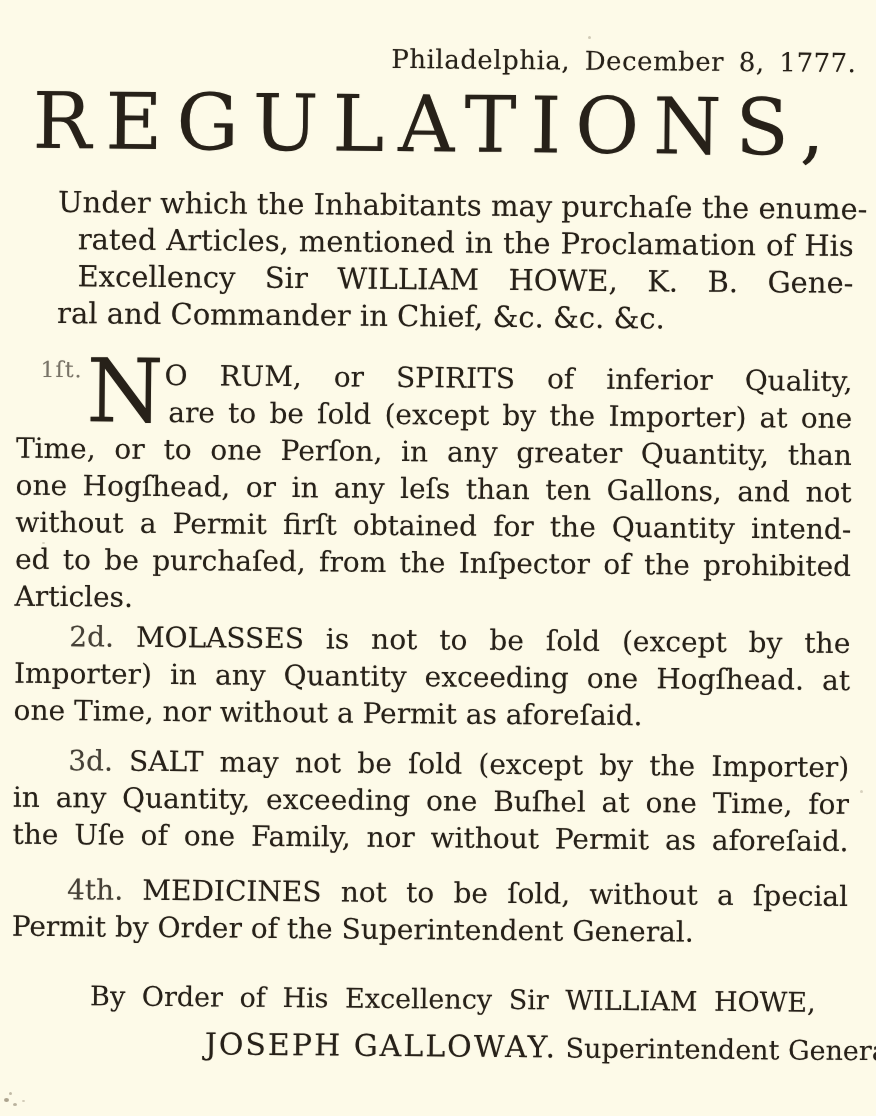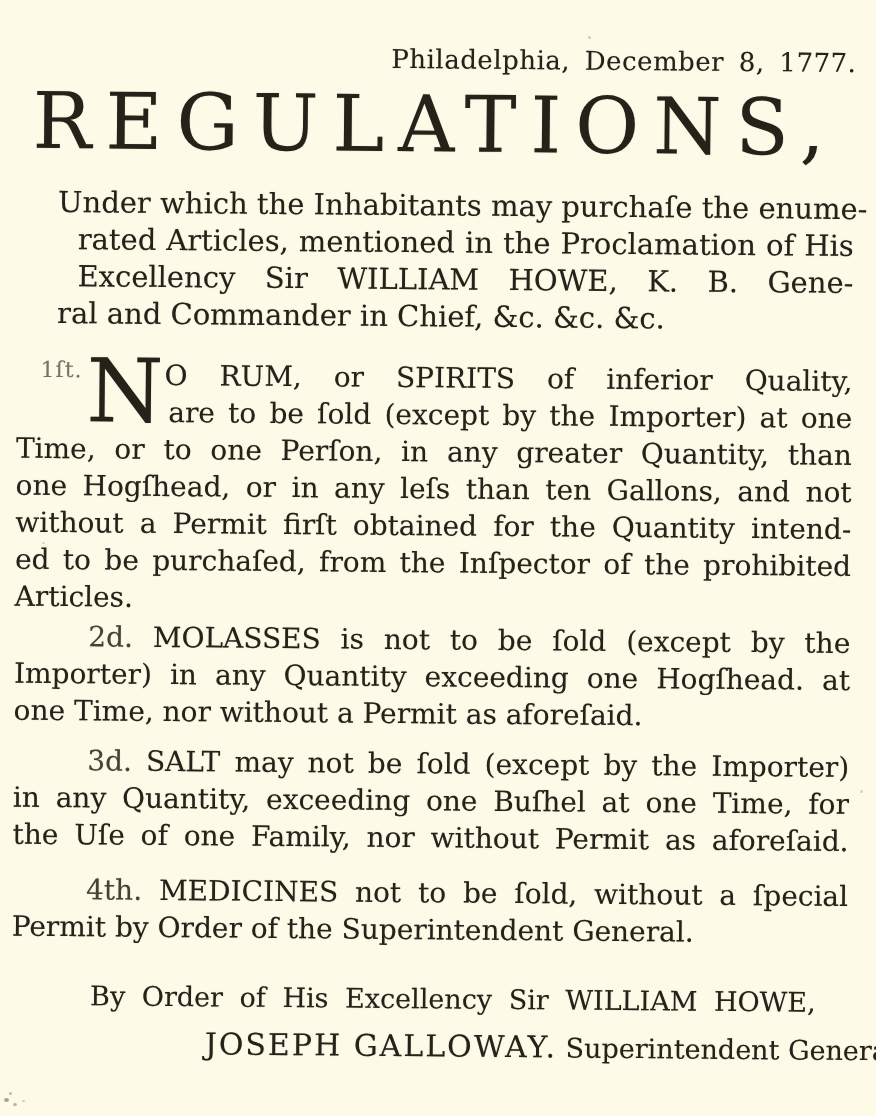--- a/index.html
+++ b/index.html
@@ -29,21 +29,21 @@
   }
   
   .col{ position:absolute;left:16px;width:836px; }
   .line{
     font-size:28px;line-height:37px;
     text-align:justify;text-align-last:justify;
     white-space:nowrap;
   }
   .flush{ text-align:left;text-align-last:auto; }
   .preamble .line{ font-size:29px; }
-  .marker{ opacity:.85;margin-left:19px; }
+  .marker{ opacity:.85; }
   
   .preamble{ top:187px; }
   .reg1{ top:359px; }
   .reg2{ top:621px; }
   .reg3{ top:745px; }
   .reg4{ top:874px; }
   
   .reg1-marker{
     position:absolute;left:40px;top:362px;
     font-size:22px;line-height:1;opacity:.62;letter-spacing:1px;

